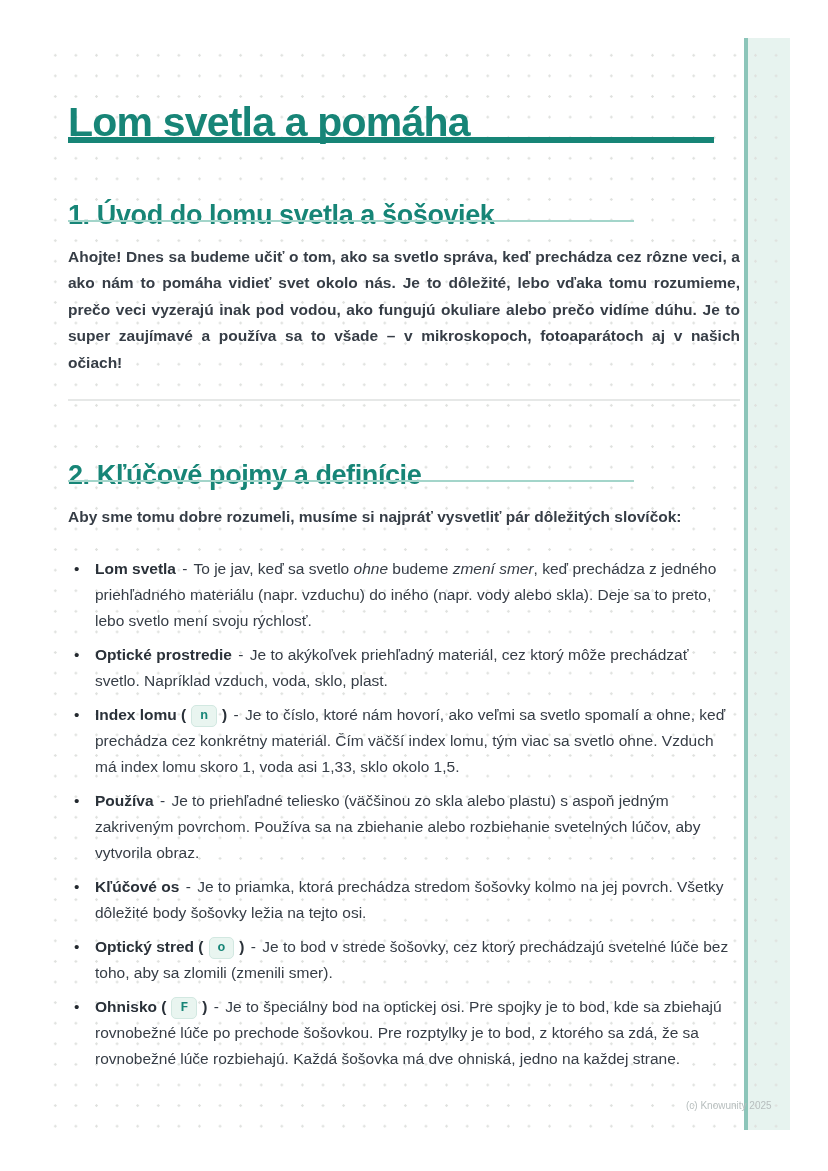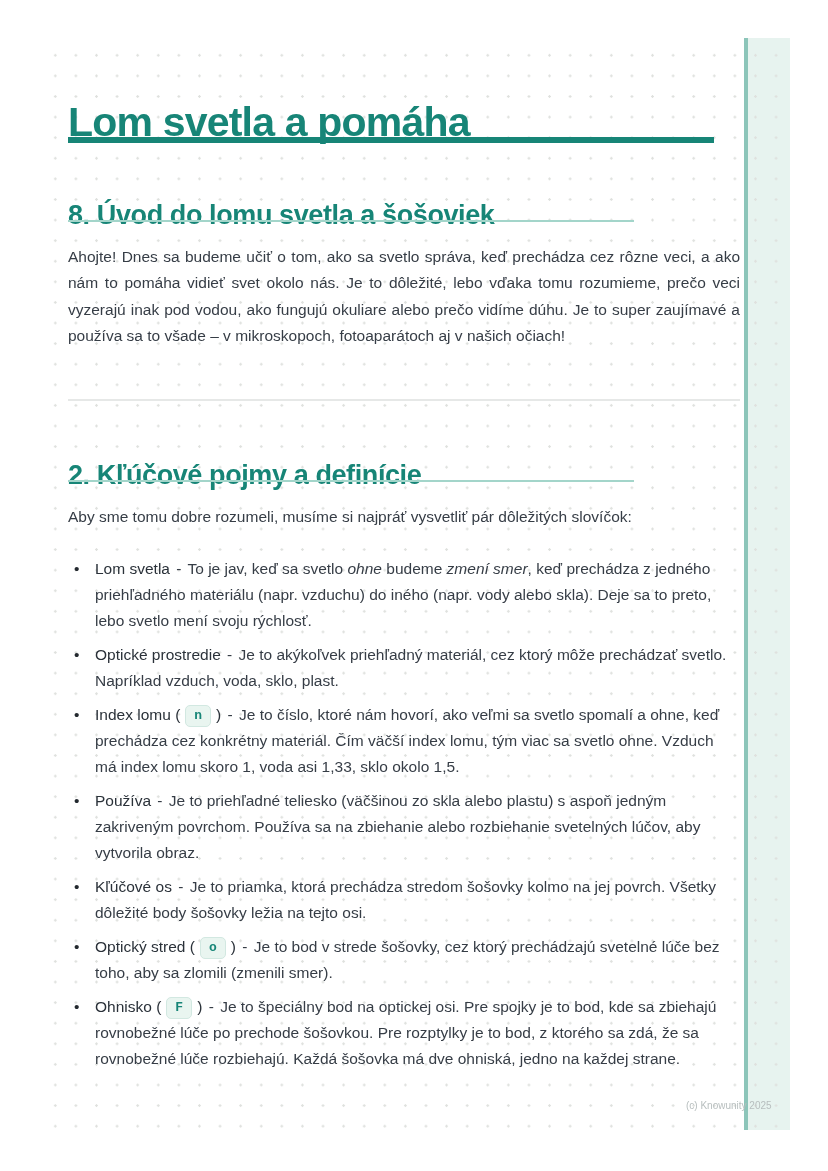--- a/index.html
+++ b/index.html
@@ -35,38 +35,38 @@
     font-size:27px;font-weight:700;letter-spacing:-0.4px;
     color:#178577;z-index:2;white-space:nowrap;
   }
   .h2-rule{
     position:absolute;left:68px;width:566px;height:2px;
     background:#a3d5ca;z-index:2;
   }
   .para{
     position:absolute;left:68px;width:672px;
     font-size:15.5px;line-height:26.5px;text-align:justify;
-    color:#363d46;z-index:2;
+    color:#363d46;z-index:2;font-weight:bold;
   }
   .divider{
     position:absolute;left:68px;width:672px;height:2px;
     background:#e6e8e7;z-index:2;
   }
   ul.bullets{
     position:absolute;left:68px;top:556px;width:664px;margin:0;padding:0;
     list-style:none;z-index:2;
   }
   ul.bullets li{
     position:relative;padding-left:27px;margin-bottom:8px;
     font-size:15.5px;line-height:26px;color:#363d46;
   }
   ul.bullets li .dot{
     position:absolute;left:6px;top:0;font-size:15.5px;color:#23292f;
   }
-  .term{font-weight:400;color:#2a3139;}
+  .term{font-weight:700;color:#2a3139;}
   .sep{margin:0 2px;}
   .badge{
     display:inline-block;margin:0 5px;padding:0 8px;
     background:#e9f5f0;border:1px solid #d2e8e1;border-radius:5px;
     font-family:"Liberation Mono", monospace;font-size:13px;font-weight:700;
     color:#178577;line-height:20px;vertical-align:1px;
   }
   em{font-style:italic;}
   .footer{
     position:absolute;left:686px;top:1100px;
@@ -74,21 +74,21 @@
   }
 </style>
 </head>
 <body>
 
 <div class="paper"></div>
 
 <h1 class="page-title">Lom svetla a pomáha</h1>
 <div class="title-rule"></div>
 
-<h2 class="h2" style="top:178px;">8. Úvod do lomu svetla a šošoviek</h2>
+<h2 class="h2" style="top:178px;">1. Úvod do lomu svetla a šošoviek</h2>
 <div class="h2-rule" style="top:220px;"></div>
 
 <p class="para" style="top:228px;">Ahojte! Dnes sa budeme učiť o tom, ako sa svetlo správa, keď prechádza cez rôzne veci, a ako nám to pomáha vidieť svet okolo nás. Je to dôležité, lebo vďaka tomu rozumieme, prečo veci vyzerajú inak pod vodou, ako fungujú okuliare alebo prečo vidíme dúhu. Je to super zaujímavé a používa sa to všade – v mikroskopoch, fotoaparátoch aj v našich očiach!</p>
 
 <div class="divider" style="top:399px;"></div>
 
 <h2 class="h2" style="top:438px;">2. Kľúčové pojmy a definície</h2>
 <div class="h2-rule" style="top:480px;"></div>
 
 <p class="para" style="top:488px;">Aby sme tomu dobre rozumeli, musíme si najpráť vysvetliť pár dôležitých slovíčok:</p>

